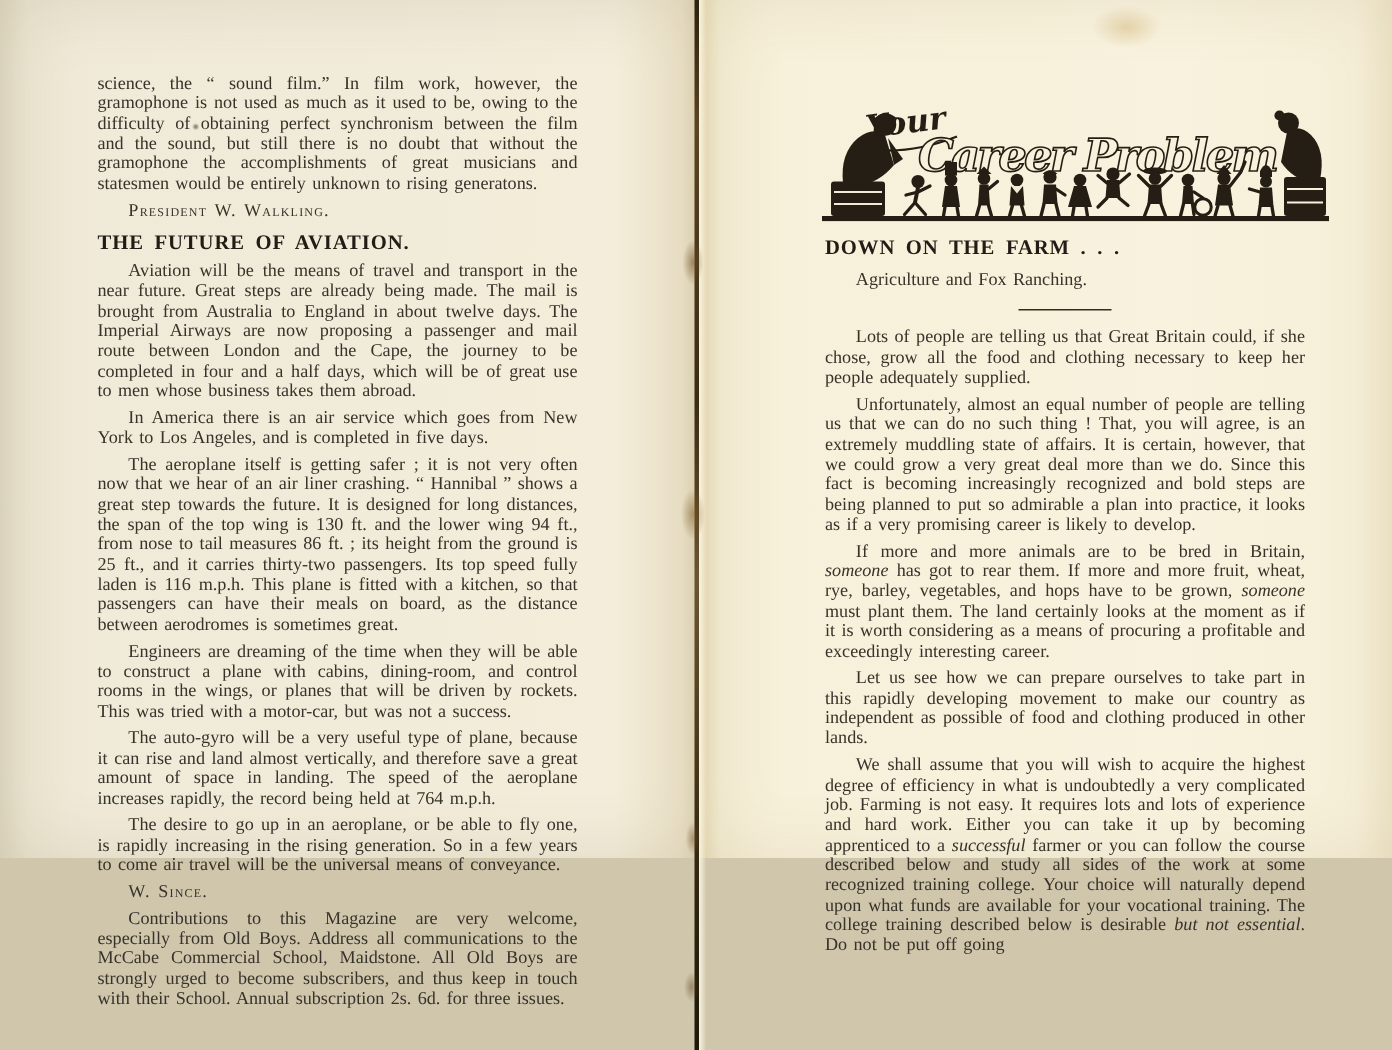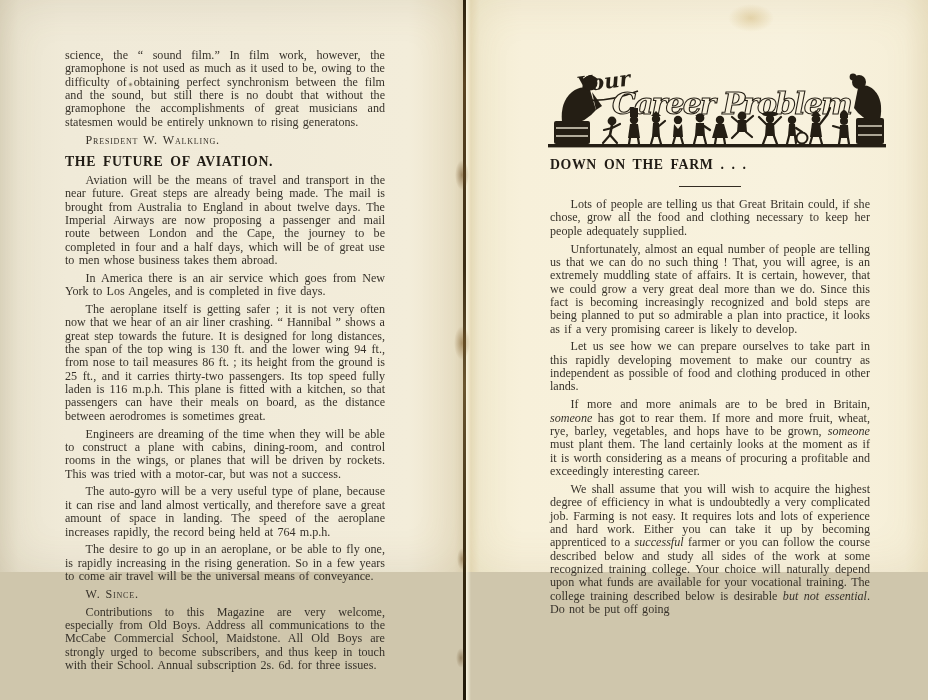--- a/index.html
+++ b/index.html
@@ -176,26 +176,27 @@
           <line x1="314" y1="77" x2="338" y2="77" stroke="#f8f1dc" stroke-width="1.3"></line>
           <path d="M336,62 Q340,42 330,32 Q322,24 314,30 L310,50 Q318,62 332,64 Z"></path>
           <circle cx="315" cy="24" r="7"></circle>
           <circle cx="309" cy="19" r="3.4"></circle>
         </g>
       </svg>
     </div>
 
     <div id="right-col" class="col body-text">
       <h2 class="article-title">DOWN ON THE FARM . . .</h2>
+      <p class="subtitle">Agriculture and Fox Ranching.</p>
       <div class="divider"></div>
       <div>
           <p>Lots of people are telling us that Great Britain could, if she chose, grow all the food and clothing necessary to keep her people adequately supplied.</p>
           <p>Unfortunately, almost an equal number of people are telling us that we can do no such thing !  That, you will agree, is an extremely muddling state of affairs.  It is certain, however, that we could grow a very great deal more than we do.  Since this fact is becoming increasingly recognized and bold steps are being planned to put so admirable a plan into practice, it looks as if a very promising career is likely to develop.</p>
+          <p>If more and more animals are to be bred in Britain, <em>someone</em> has got to rear them.  If more and more fruit, wheat, rye, barley, vegetables, and hops have to be grown, <em>someone</em> must plant them.  The land certainly looks at the moment as if it is worth considering as a means of procuring a profitable and exceedingly interesting career.</p>
           <p>Let us see how we can prepare ourselves to take part in this rapidly developing movement to make our country as independent as possible of food and clothing produced in other lands.</p>
-          <p>If more and more animals are to be bred in Britain, <em>someone</em> has got to rear them.  If more and more fruit, wheat, rye, barley, vegetables, and hops have to be grown, <em>someone</em> must plant them.  The land certainly looks at the moment as if it is worth considering as a means of procuring a profitable and exceedingly interesting career.</p>
           <p>We shall assume that you will wish to acquire the highest degree of efficiency in what is undoubtedly a very complicated job.  Farming is not easy.  It requires lots and lots of experience and hard work.  Either you can take it up by becoming apprenticed to a <em>successful</em> farmer or you can follow the course described below and study all sides of the work at some recognized training college.  Your choice will naturally depend upon what funds are available for your vocational training.  The college training described below is desirable <em>but not essential</em>.  Do not be put off going</p>
         </div>
     </div>
   </div>
 
   <div id="spine"></div>
   <div id="spine-hl"></div>
   <div id="stain-a" class="stain"></div>
   <div id="stain-b" class="stain"></div>
   <div id="stain-c" class="stain"></div>

